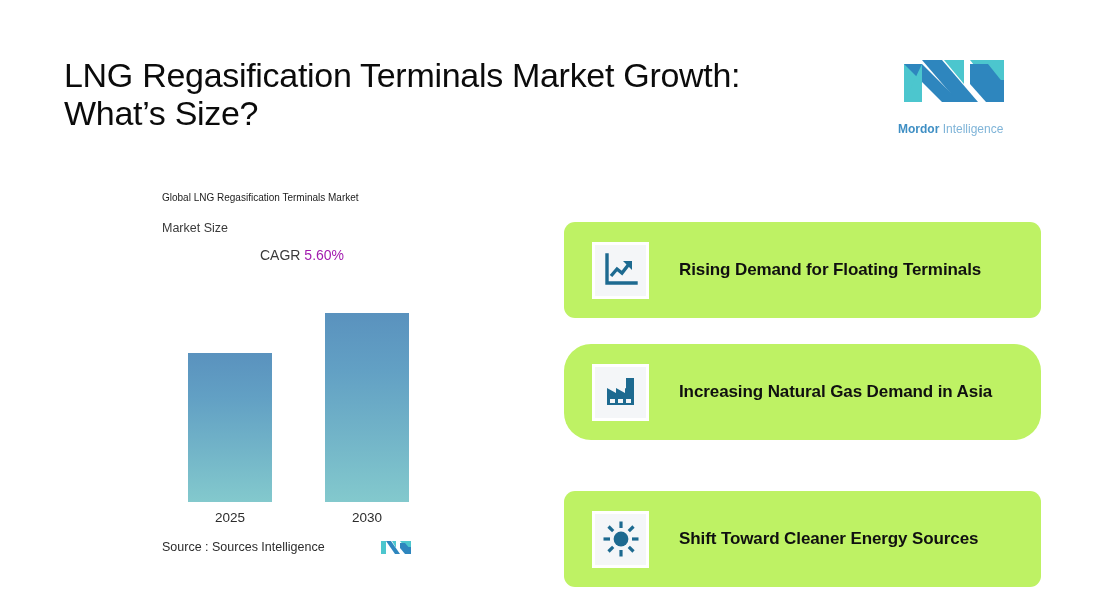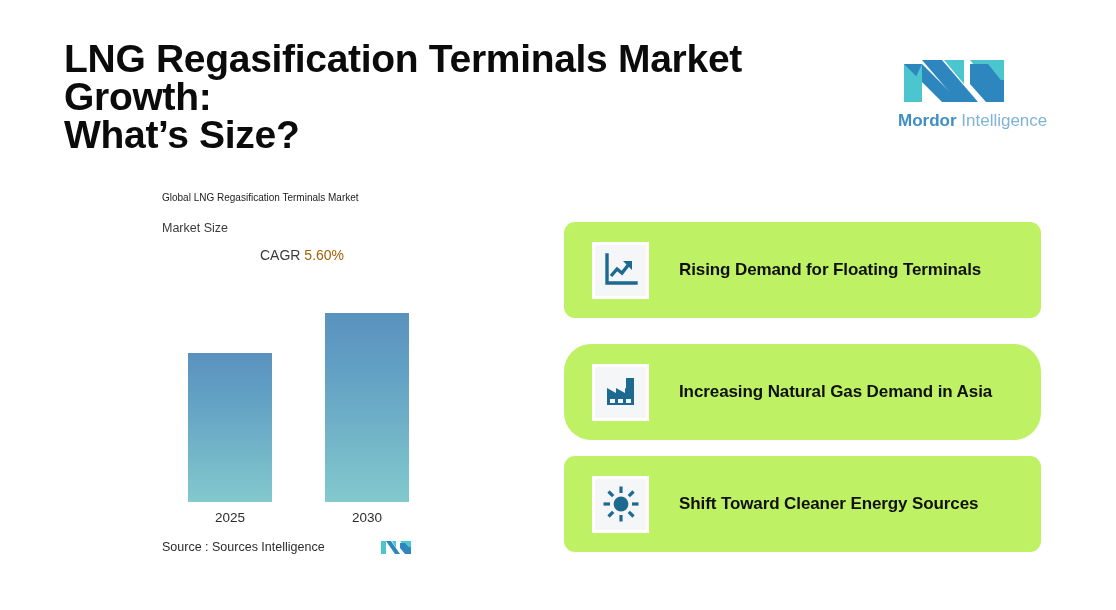--- a/index.html
+++ b/index.html
@@ -13,25 +13,25 @@
     background: #ffffff;
     font-family: "Liberation Sans", sans-serif;
     overflow: hidden;
     position: relative;
   }
 
   
   #page-title {
     position: absolute;
     left: 64px;
-    top: 40px;
+    top: 56px;
     width: 760px;
-    font-size: 39px;
+    font-size: 34px;
     line-height: 38px;
-    font-weight: bold;
+    font-weight: normal;
     color: #0b0b0b;
     letter-spacing: -0.3px;
   }
   #page-title .line {
     display: block;
   }
 
   
   #brand-logo {
     position: absolute;
@@ -39,25 +39,24 @@
     top: 50px;
     width: 118px;
     height: 84px;
   }
   #brand-logo .mark {
     width: 112px;
     height: 58px;
     display: block;
   }
   #brand-logo .wordmark {
-    margin-top: 4px;
-    font-size: 17px;
+    margin-top: 12px;
+    font-size: 12px;
     line-height: 18px;
     white-space: nowrap;
-    text-align: center;
   }
   #brand-logo .wordmark .w1 {
     font-weight: bold;
     color: #3f8fc4;
   }
   #brand-logo .wordmark .w2 {
     font-weight: normal;
     color: #7fb4d8;
   }
 
@@ -84,21 +83,21 @@
   #cagr-row {
     margin-top: 12px;
     margin-left: 98px;
     font-size: 14px;
     white-space: nowrap;
   }
   #cagr-row .cagr-label {
     color: #3a3a3a;
   }
   #cagr-row .cagr-value {
-    color: #a16207;
+    color: #a21caf;
   }
 
   
   #plot-area {
     position: absolute;
     left: 0px;
     top: 0px;
     width: 330px;
     height: 370px;
   }
@@ -144,21 +143,21 @@
     left: 564px;
     width: 477px;
     height: 96px;
     background: #bef264;
     border-radius: 11px;
     display: flex;
     align-items: center;
   }
   #card-1 { top: 222px; }
   #card-2 { top: 344px; border-radius: 27px; }
-  #card-3 { top: 456px; }
+  #card-3 { top: 491px; }
 
   .card-icon-box {
     width: 57px;
     height: 57px;
     margin-left: 28px;
     background: #f4f6f8;
     border: 3px solid #ffffff;
     box-sizing: border-box;
     display: flex;
     align-items: center;

